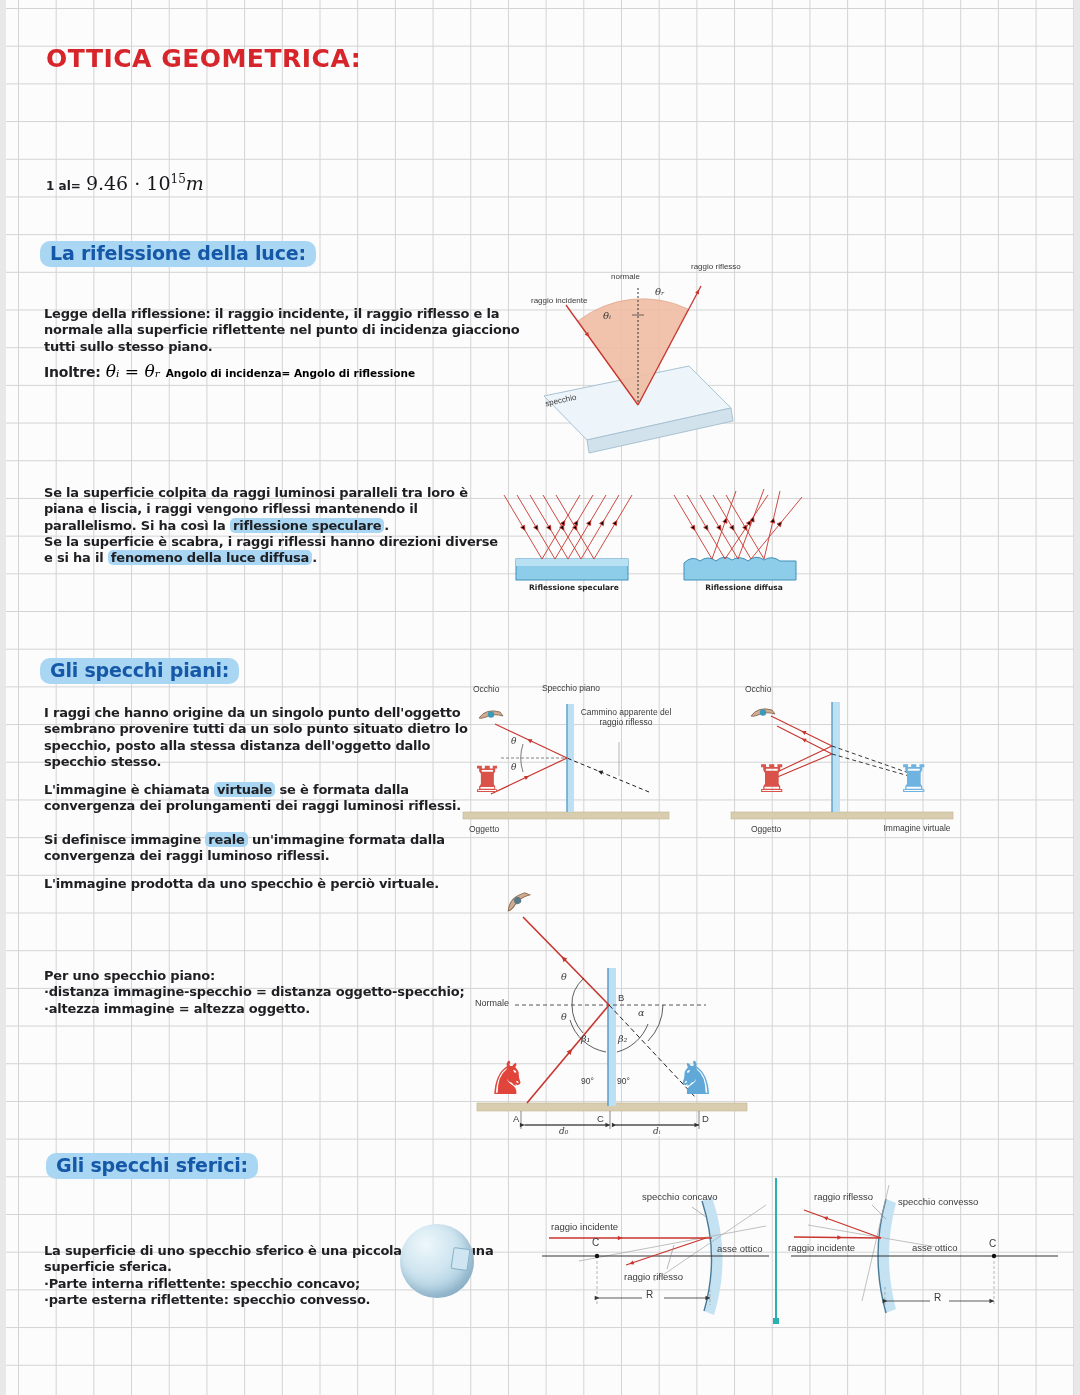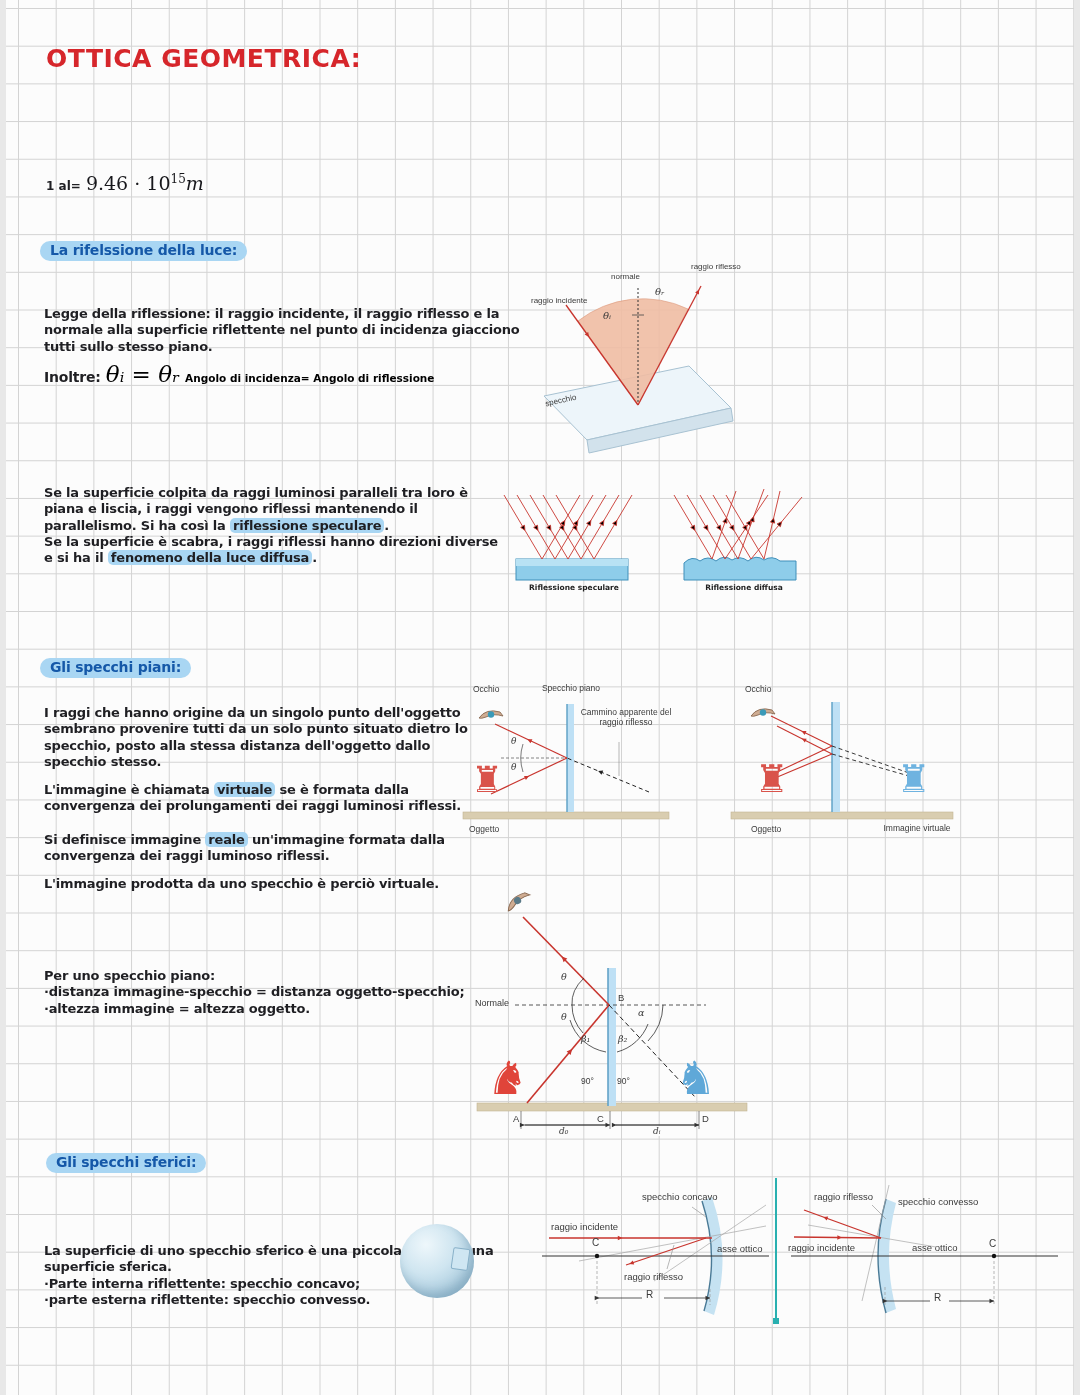--- a/index.html
+++ b/index.html
@@ -8,27 +8,27 @@
     background-image:linear-gradient(to right,#d3d3d3 1px,transparent 1px),
                      linear-gradient(to bottom,#d3d3d3 1px,transparent 1px);
     background-size:37.7px 37.7px;background-position:12px 8px;
     font-family:"DejaVu Sans",sans-serif;}
   .abs{position:absolute;}
   .title{color:#d6262b;font-size:25px;font-weight:800;letter-spacing:.5px;margin:0;}
   .body{color:#1f1f23;font-size:13px;font-weight:700;line-height:1.25;letter-spacing:-.2px;margin:0;}
   .hl{background:#a9d6f3;border-radius:5px;padding:0 3px;}
   .hpill{display:inline-block;background:#a9d6f3;color:#1558a8;font-weight:800;
     border-radius:10px;padding:1px 10px 3px;letter-spacing:-.2px;}
-  .h2{font-size:14px;margin:0;}
+  .h2{font-size:19px;margin:0;}
   .h2big{font-size:23px;margin:0;}
   .math{font-family:"DejaVu Serif",serif;font-size:19px;color:#17171b;}
   .math sup{font-size:12px;}
   .math .it{font-style:italic;}
   .flabel{font-size:12px;font-weight:800;color:#1f1f23;}
-  .inl{font-family:"DejaVu Serif",serif;font-style:italic;font-size:23px;}
+  .inl{font-family:"DejaVu Serif",serif;font-style:italic;font-size:17px;}
   .note{font-size:10.5px;font-weight:700;}
   .d{position:absolute;}
   .dl{position:absolute;font-family:"Liberation Sans","DejaVu Sans",sans-serif;
     font-size:9.5px;color:#3a3a3a;white-space:nowrap;font-weight:400;}
   .dls{font-size:8px;}
   .dit{font-family:"DejaVu Serif",serif;font-style:italic;font-weight:400;}
   .cap{font-size:7.5px;font-weight:700;color:#222;text-align:center;}
   .wrap{white-space:normal;text-align:center;line-height:1.15;}
   .rook{position:absolute;line-height:1;font-family:"DejaVu Sans",sans-serif;}
   .knight{position:absolute;line-height:1;font-family:"DejaVu Sans",sans-serif;}

